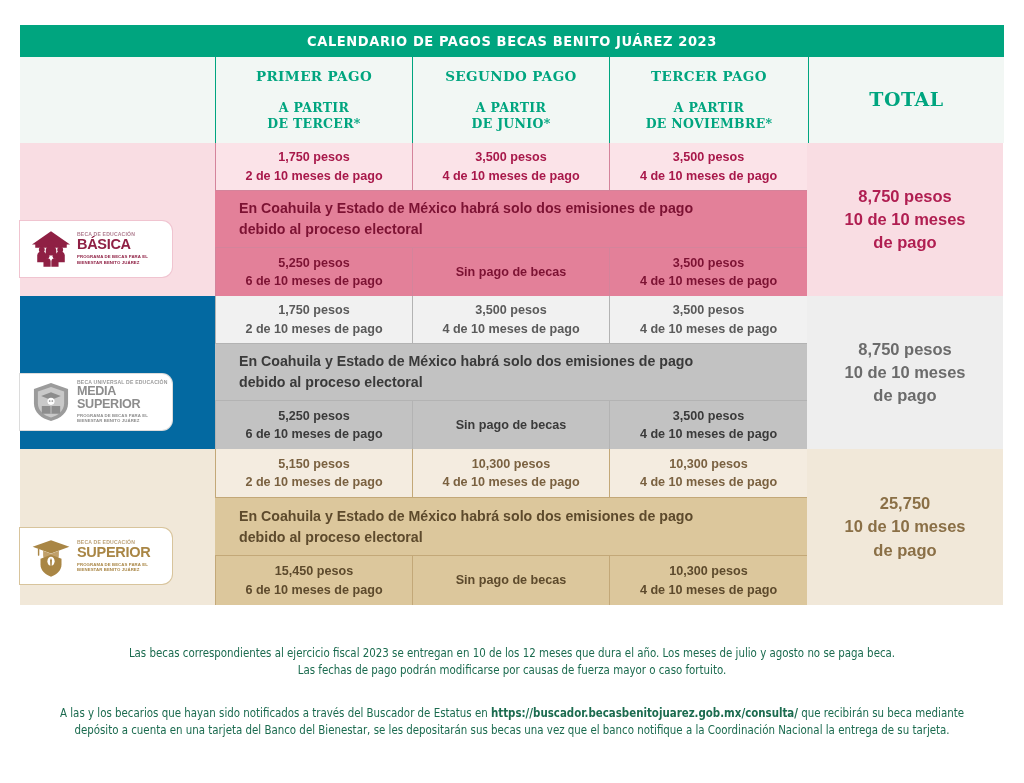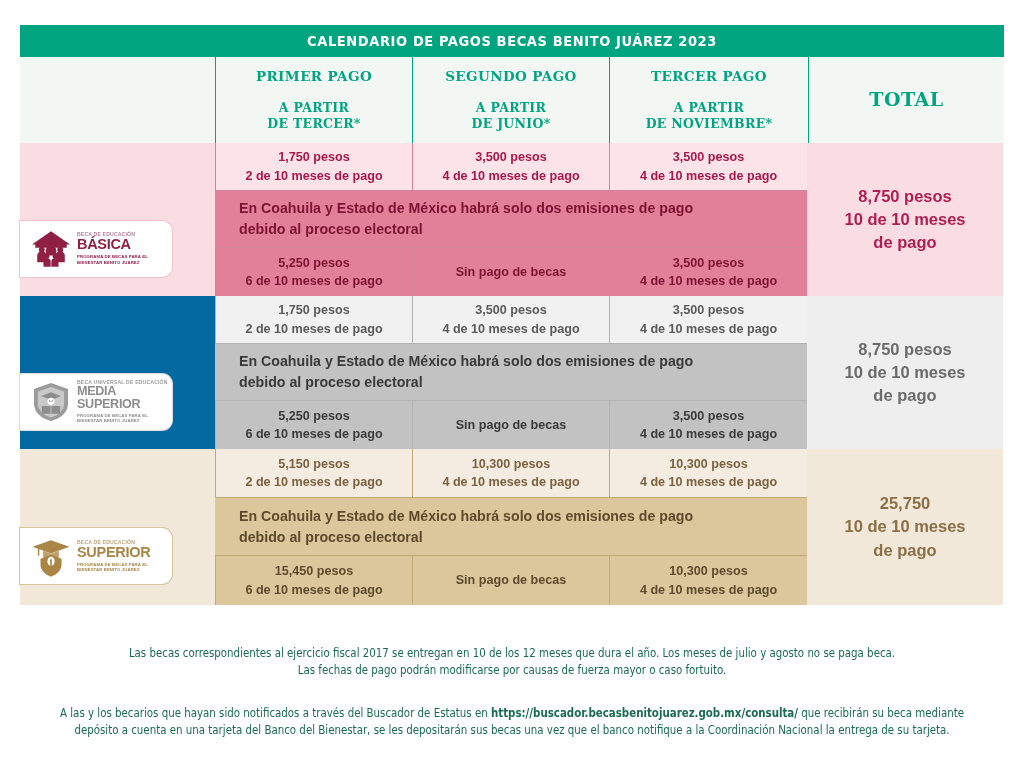--- a/index.html
+++ b/index.html
@@ -423,21 +423,21 @@
           </div>
         </div>
 
       </div>
     </div>
 
   </div>
 
   <div class="footer">
     <div class="f-p">
-      <div>Las becas correspondientes al ejercicio fiscal 2017 se entregan en 10 de los 12 meses que dura el año. Los meses de julio y agosto no se paga beca.</div>
+      <div>Las becas correspondientes al ejercicio fiscal 2023 se entregan en 10 de los 12 meses que dura el año. Los meses de julio y agosto no se paga beca.</div>
       <div>Las fechas de pago podrán modificarse por causas de fuerza mayor o caso fortuito.</div>
     </div>
     <div class="f-gap"></div>
     <div class="f-gap2"></div>
     <div class="f-p f-wide">
       <div><span>A las y los becarios que hayan sido notificados a través del Buscador de Estatus en </span><span class="f-url">https://buscador.becasbenitojuarez.gob.mx/consulta/</span><span> que recibirán su beca mediante</span></div>
       <div>depósito a cuenta en una tarjeta del Banco del Bienestar, se les depositarán sus becas una vez que el banco notifique a la Coordinación Nacional la entrega de su tarjeta.</div>
     </div>
   </div>
 

